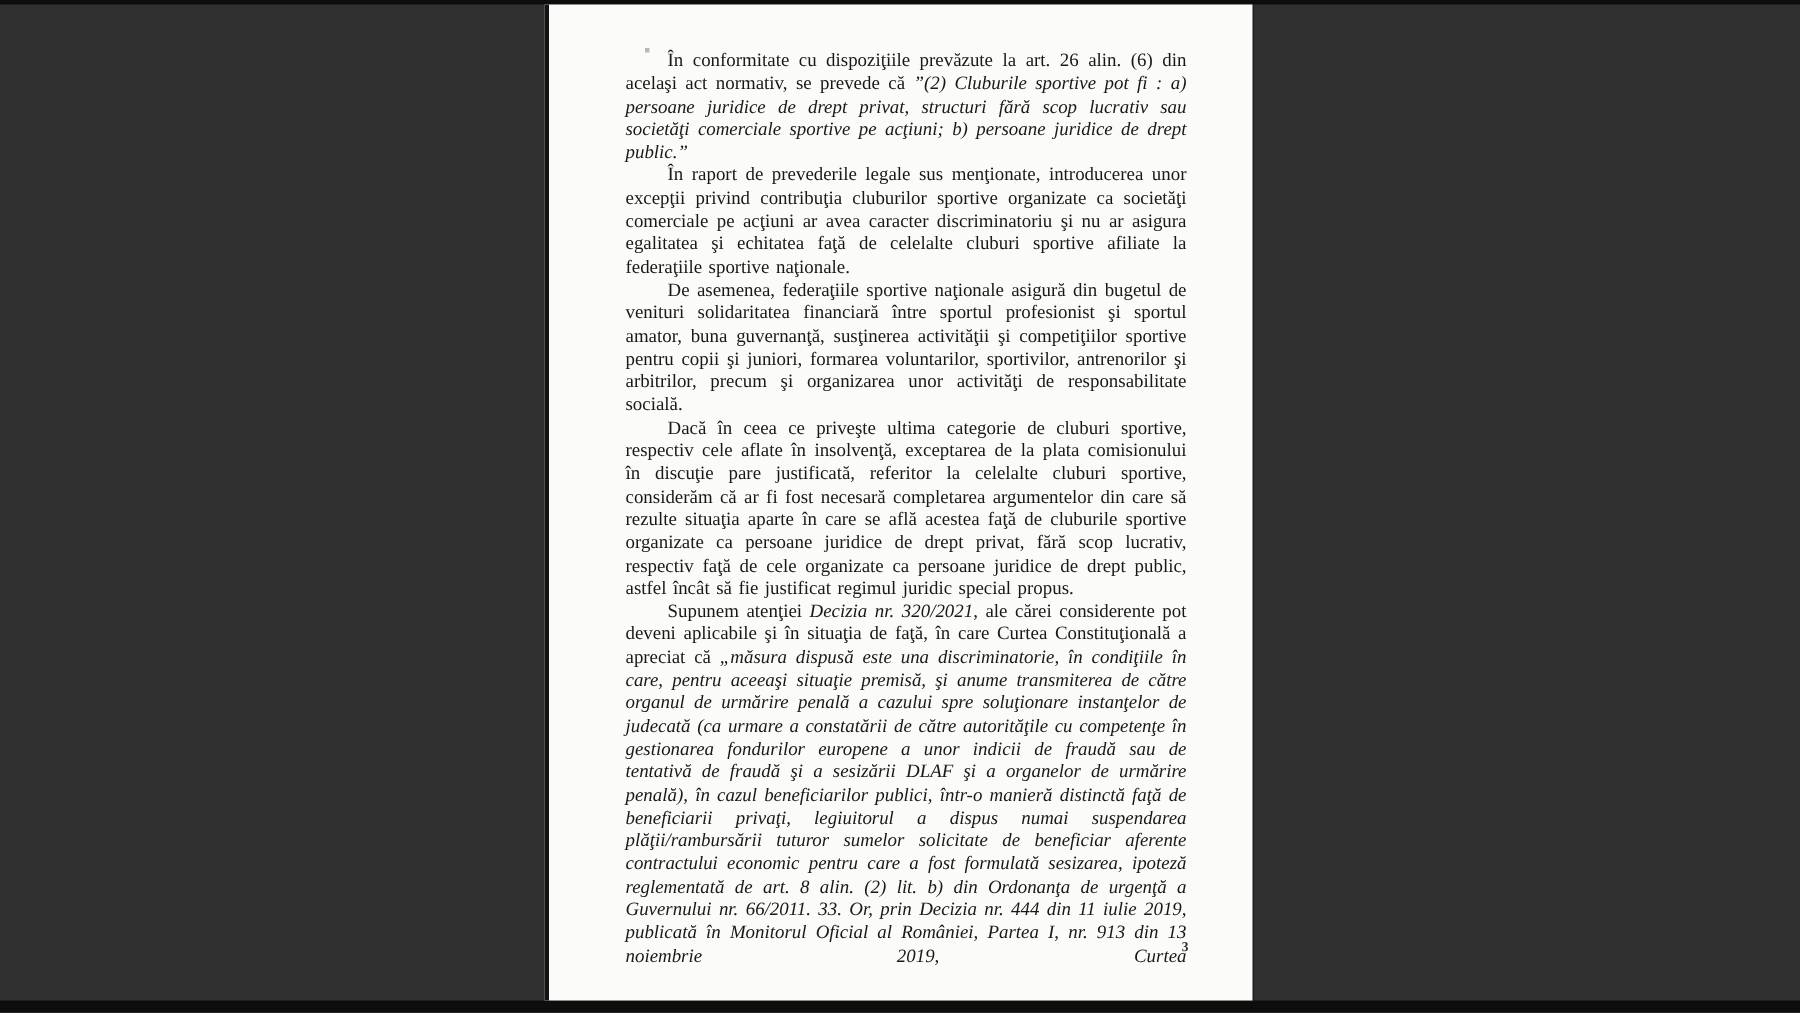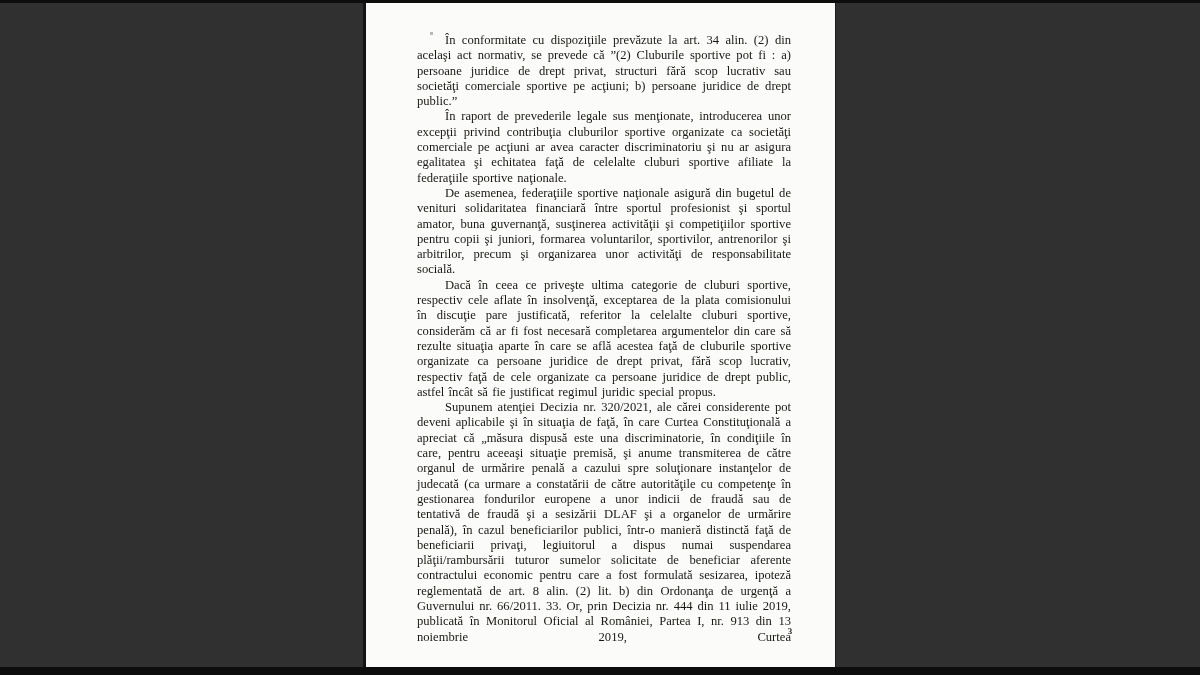--- a/index.html
+++ b/index.html
@@ -47,21 +47,21 @@
     margin: 0;
     text-indent: 28px;
     text-align: justify;
     font-size: 12.6px;
     line-height: 15.3px;
     word-spacing: 1.2px;
   }
   .text-block p.para:last-child {
     text-align-last: justify;
   }
-  .run-italic { }
+  .run-italic { font-style: italic; }
   .page-number {
     position: absolute;
     left: 414px;
     top: 623px;
     width: 20px;
     text-align: center;
     font-size: 9px;
     font-weight: bold;
     color: #2e2b28;
   }
@@ -76,21 +76,21 @@
 </style>
 </head>
 <body>
 
 <div class="viewer">
   <div class="edge-strip edge-top"></div>
   <div class="edge-strip edge-bottom"></div>
   <div class="page">
     <div class="speck"></div>
     <div class="text-block">
-        <p class="para"><span>În conformitate cu dispoziţiile prevăzute la art. 34 alin. (2) din acelaşi act normativ, se prevede că </span><span class="run-italic">”(2) Cluburile sportive pot fi : a) persoane juridice de drept privat, structuri fără scop lucrativ sau societăţi comerciale sportive pe acţiuni; b) persoane juridice de drept public.”</span></p>
+        <p class="para"><span>În conformitate cu dispoziţiile prevăzute la art. 26 alin. (6) din acelaşi act normativ, se prevede că </span><span class="run-italic">”(2) Cluburile sportive pot fi : a) persoane juridice de drept privat, structuri fără scop lucrativ sau societăţi comerciale sportive pe acţiuni; b) persoane juridice de drept public.”</span></p>
         <p class="para"><span>În raport de prevederile legale sus menţionate, introducerea unor excepţii privind contribuţia cluburilor sportive organizate ca societăţi comerciale pe acţiuni ar avea caracter discriminatoriu şi nu ar asigura egalitatea şi echitatea faţă de celelalte cluburi sportive afiliate la federaţiile sportive naţionale.</span></p>
         <p class="para"><span>De asemenea, federaţiile sportive naţionale asigură din bugetul de venituri solidaritatea financiară între sportul profesionist şi sportul amator, buna guvernanţă, susţinerea activităţii şi competiţiilor sportive pentru copii şi juniori, formarea voluntarilor, sportivilor, antrenorilor şi arbitrilor, precum şi organizarea unor activităţi de responsabilitate socială.</span></p>
         <p class="para"><span>Dacă în ceea ce priveşte ultima categorie de cluburi sportive, respectiv cele aflate în insolvenţă, exceptarea de la plata comisionului în discuţie pare justificată, referitor la celelalte cluburi sportive, considerăm că ar fi fost necesară completarea argumentelor din care să rezulte situaţia aparte în care se află acestea faţă de cluburile sportive organizate ca persoane juridice de drept privat, fără scop lucrativ, respectiv faţă de cele organizate ca persoane juridice de drept public, astfel încât să fie justificat regimul juridic special propus.</span></p>
         <p class="para"><span>Supunem atenţiei </span><span class="run-italic">Decizia nr. 320/2021</span><span>, ale cărei considerente pot deveni aplicabile şi în situaţia de faţă, în care Curtea Constituţională a apreciat că </span><span class="run-italic">„măsura dispusă este una discriminatorie, în condiţiile în care, pentru aceeaşi situaţie premisă, şi anume transmiterea de către organul de urmărire penală a cazului spre soluţionare instanţelor de judecată (ca urmare a constatării de către autorităţile cu competenţe în gestionarea fondurilor europene a unor indicii de fraudă sau de tentativă de fraudă şi a sesizării DLAF şi a organelor de urmărire penală), în cazul beneficiarilor publici, într-o manieră distinctă faţă de beneficiarii privaţi, legiuitorul a dispus numai suspendarea plăţii/rambursării tuturor sumelor solicitate de beneficiar aferente contractului economic pentru care a fost formulată sesizarea, ipoteză reglementată de art. 8 alin. (2) lit. b) din Ordonanţa de urgenţă a Guvernului nr. 66/2011. 33. Or, prin Decizia nr. 444 din 11 iulie 2019, publicată în Monitorul Oficial al României, Partea I, nr. 913 din 13 noiembrie 2019, Curtea</span></p>
       </div>
     <div class="page-number">3</div>
   </div>
 </div>
 
 </body></html>

